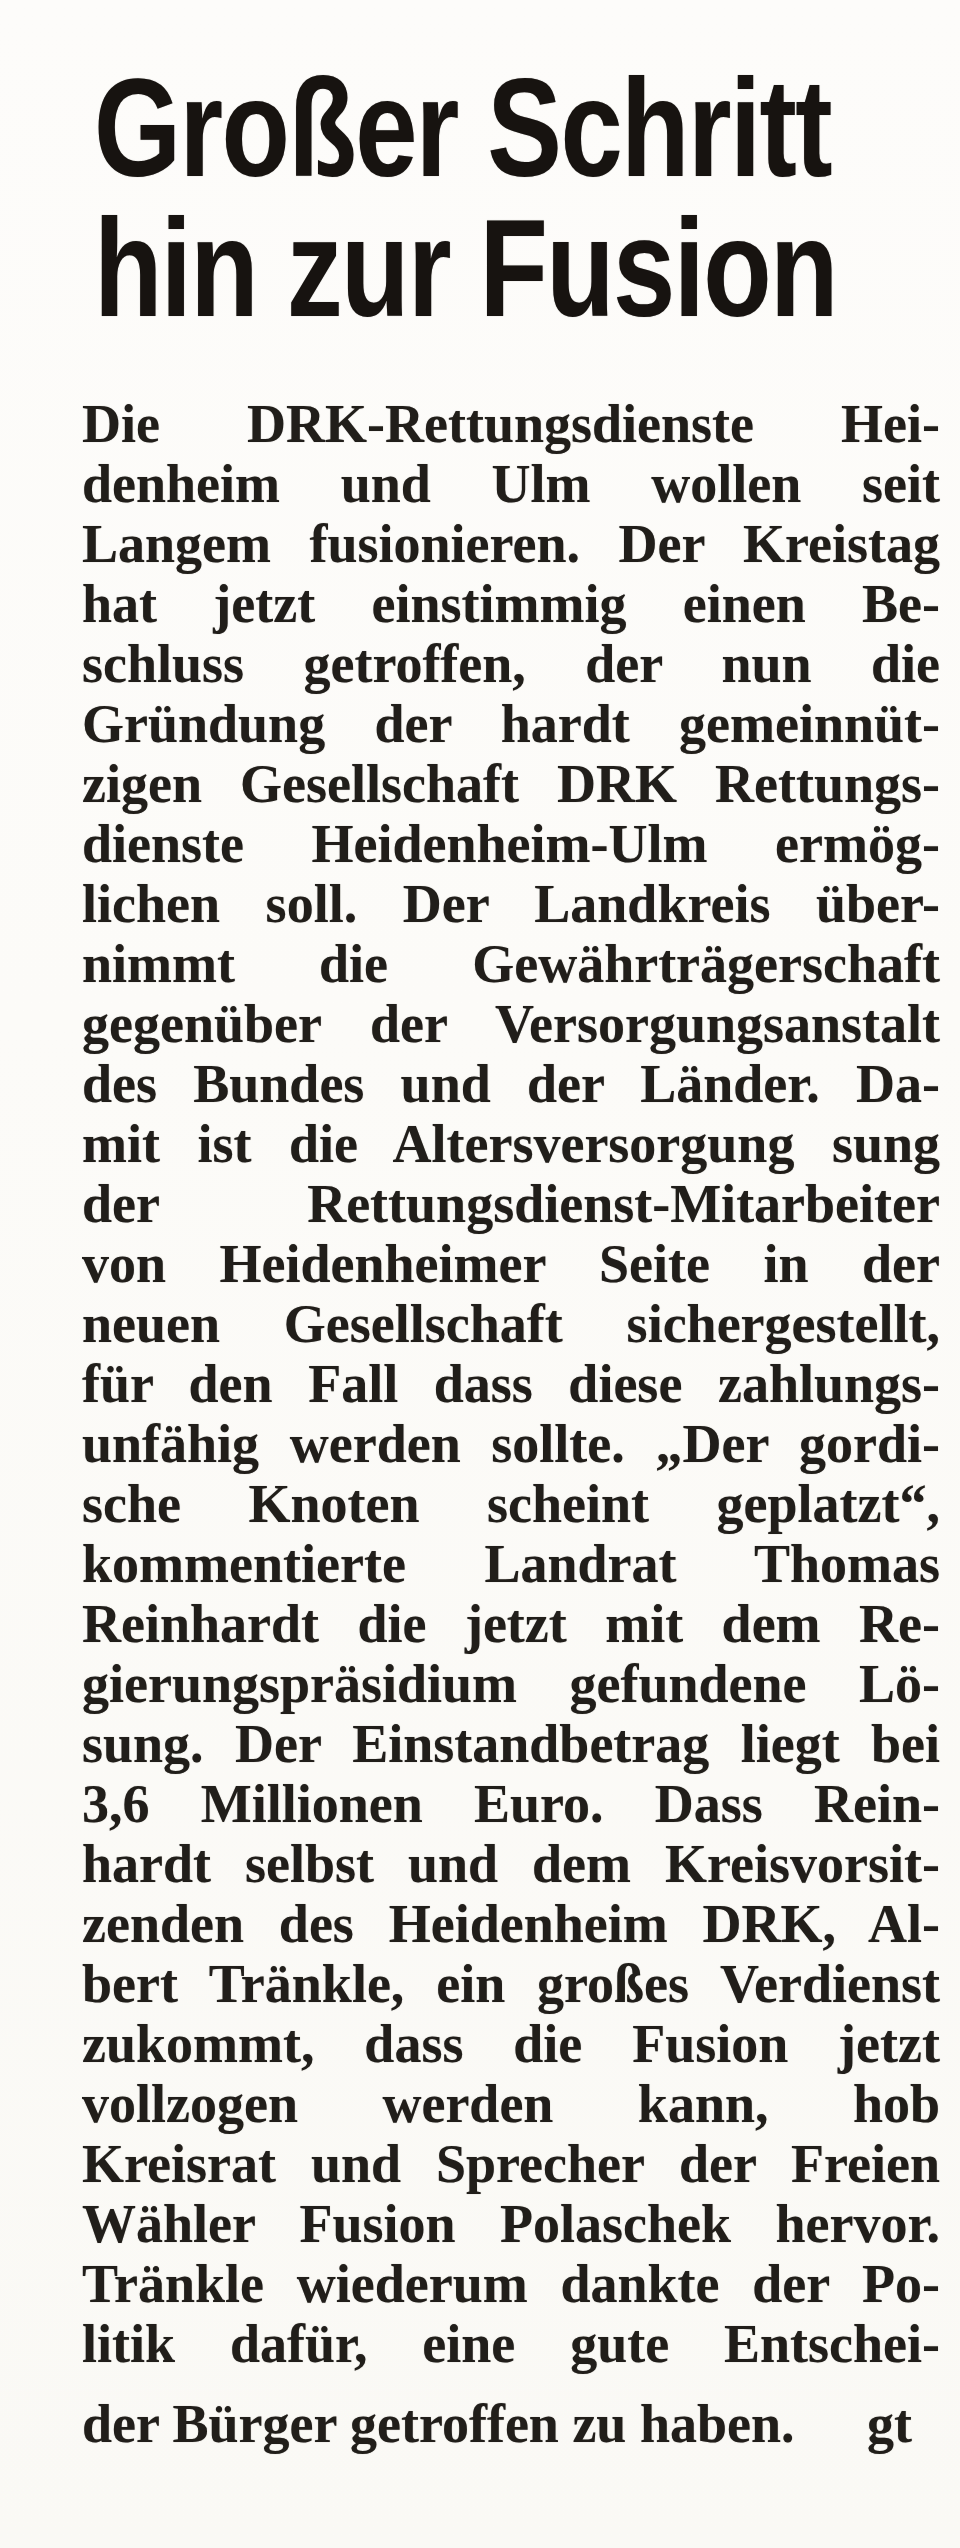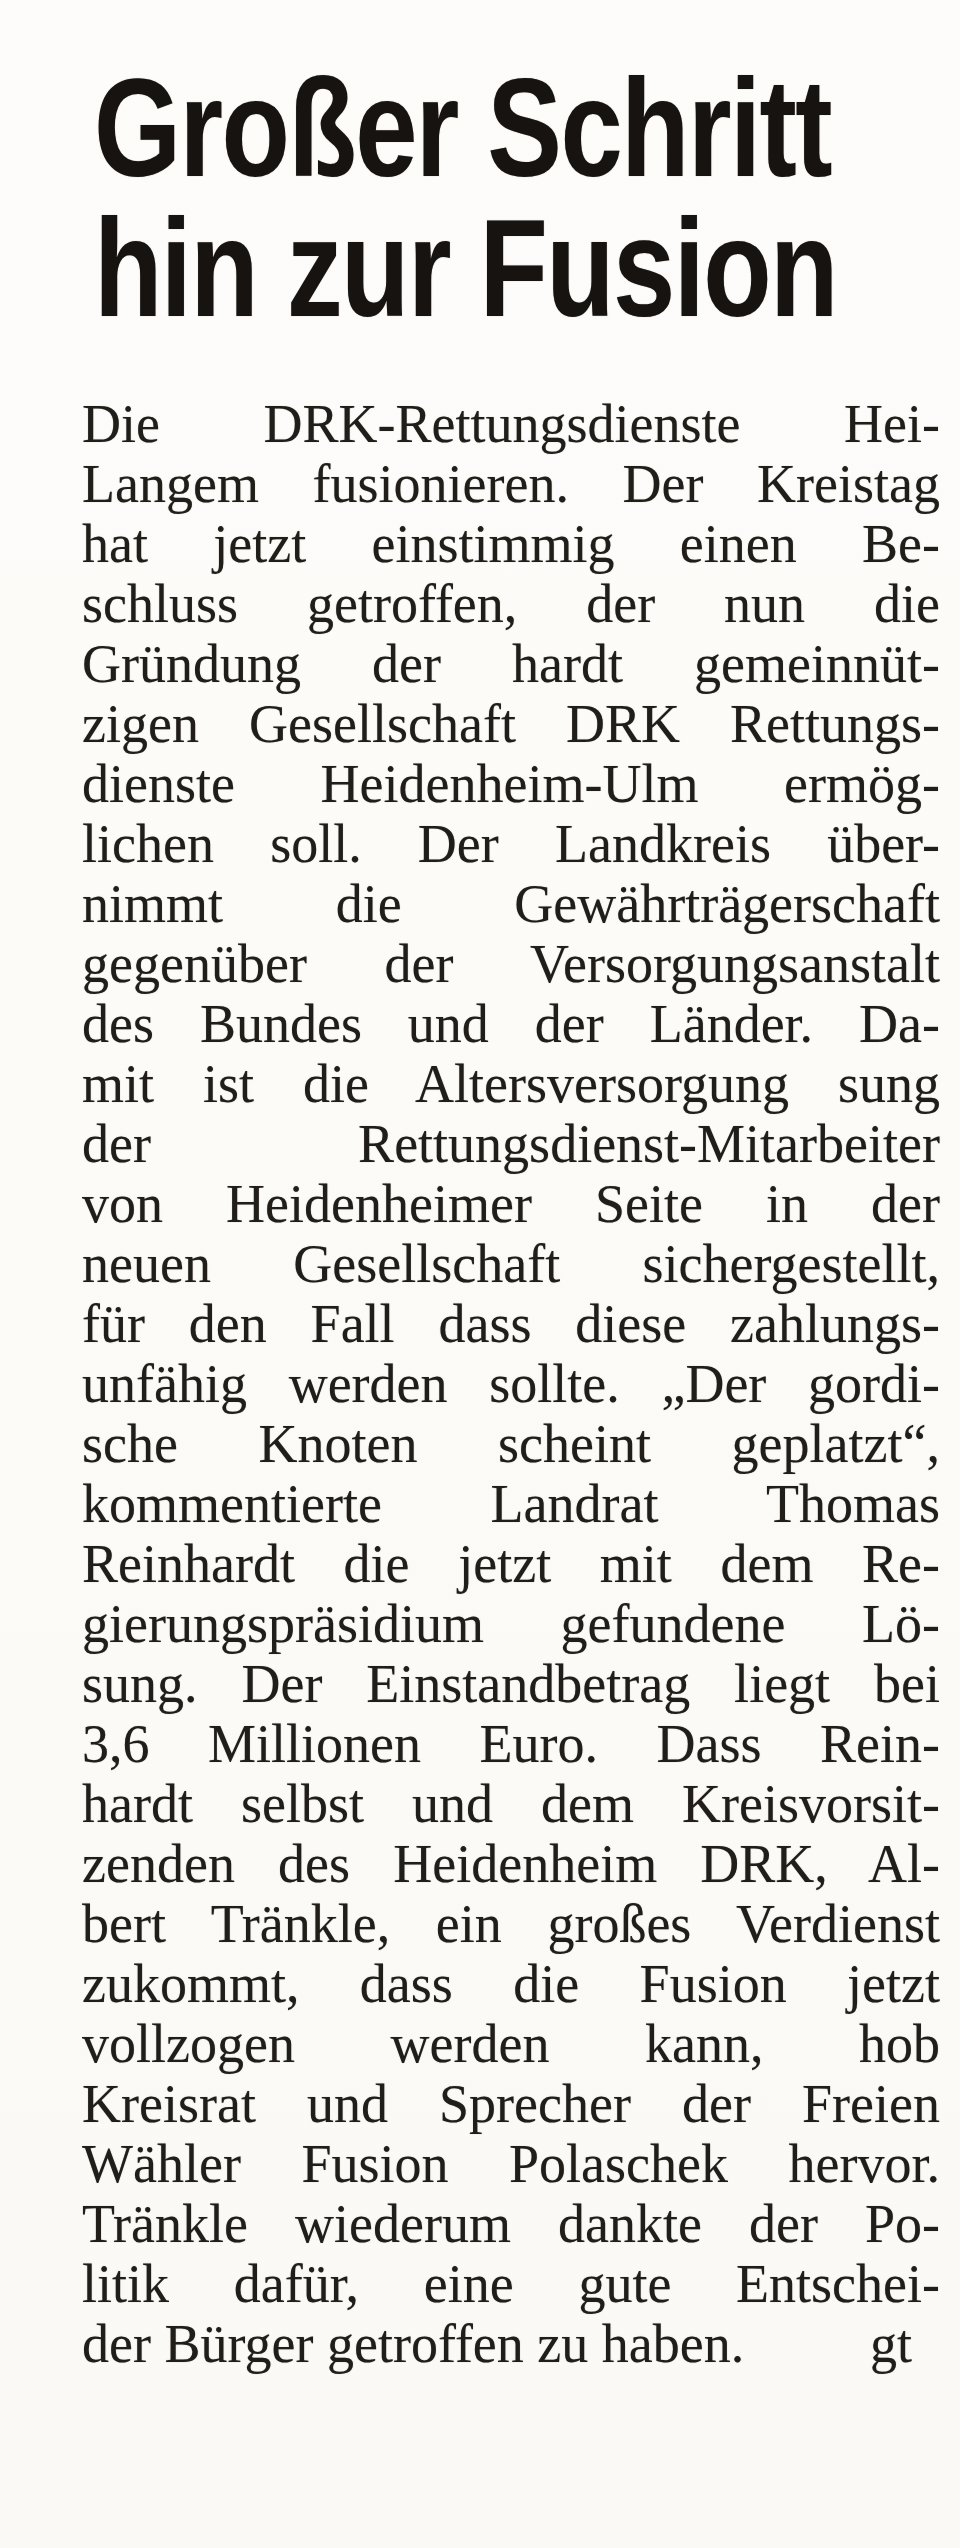--- a/index.html
+++ b/index.html
@@ -45,43 +45,46 @@
     line-height:60px;
     color:var(--ink);
     text-shadow:0 0 1px rgba(33,30,26,0.4);
   }
   .line{
     text-align:justify;
     text-align-last:justify;
     white-space:normal;
     height:60px;
     overflow:visible;
+    font-weight:bold;
   }
   .line.last{
     display:flex;
     justify-content:space-between;
     align-items:baseline;
     text-align:right;
     text-align-last:auto;
+    margin-top:20px;
   }
   .line.last .initials{
     margin-right:28px;
   }
 </style>
 </head>
 <body>
 
 <div class="page">
   <h1 class="headline">
     <span class="hl-line">Großer Schritt</span>
     <span class="hl-line">hin zur Fusion</span>
   </h1>
 
   <div class="body" id="body-lines">
     <div class="line">Die DRK-Rettungsdienste Hei-</div>
+      <div class="line">denheim und Ulm wollen seit</div>
       <div class="line">Langem fusionieren. Der Kreistag</div>
       <div class="line">hat jetzt einstimmig einen Be-</div>
       <div class="line">schluss getroffen, der nun die</div>
       <div class="line">Gründung der hardt gemeinnüt-</div>
       <div class="line">zigen Gesellschaft DRK Rettungs-</div>
       <div class="line">dienste Heidenheim-Ulm ermög-</div>
       <div class="line">lichen soll. Der Landkreis über-</div>
       <div class="line">nimmt die Gewährträgerschaft</div>
       <div class="line">gegenüber der Versorgungsanstalt</div>
       <div class="line">des Bundes und der Länder. Da-</div>

